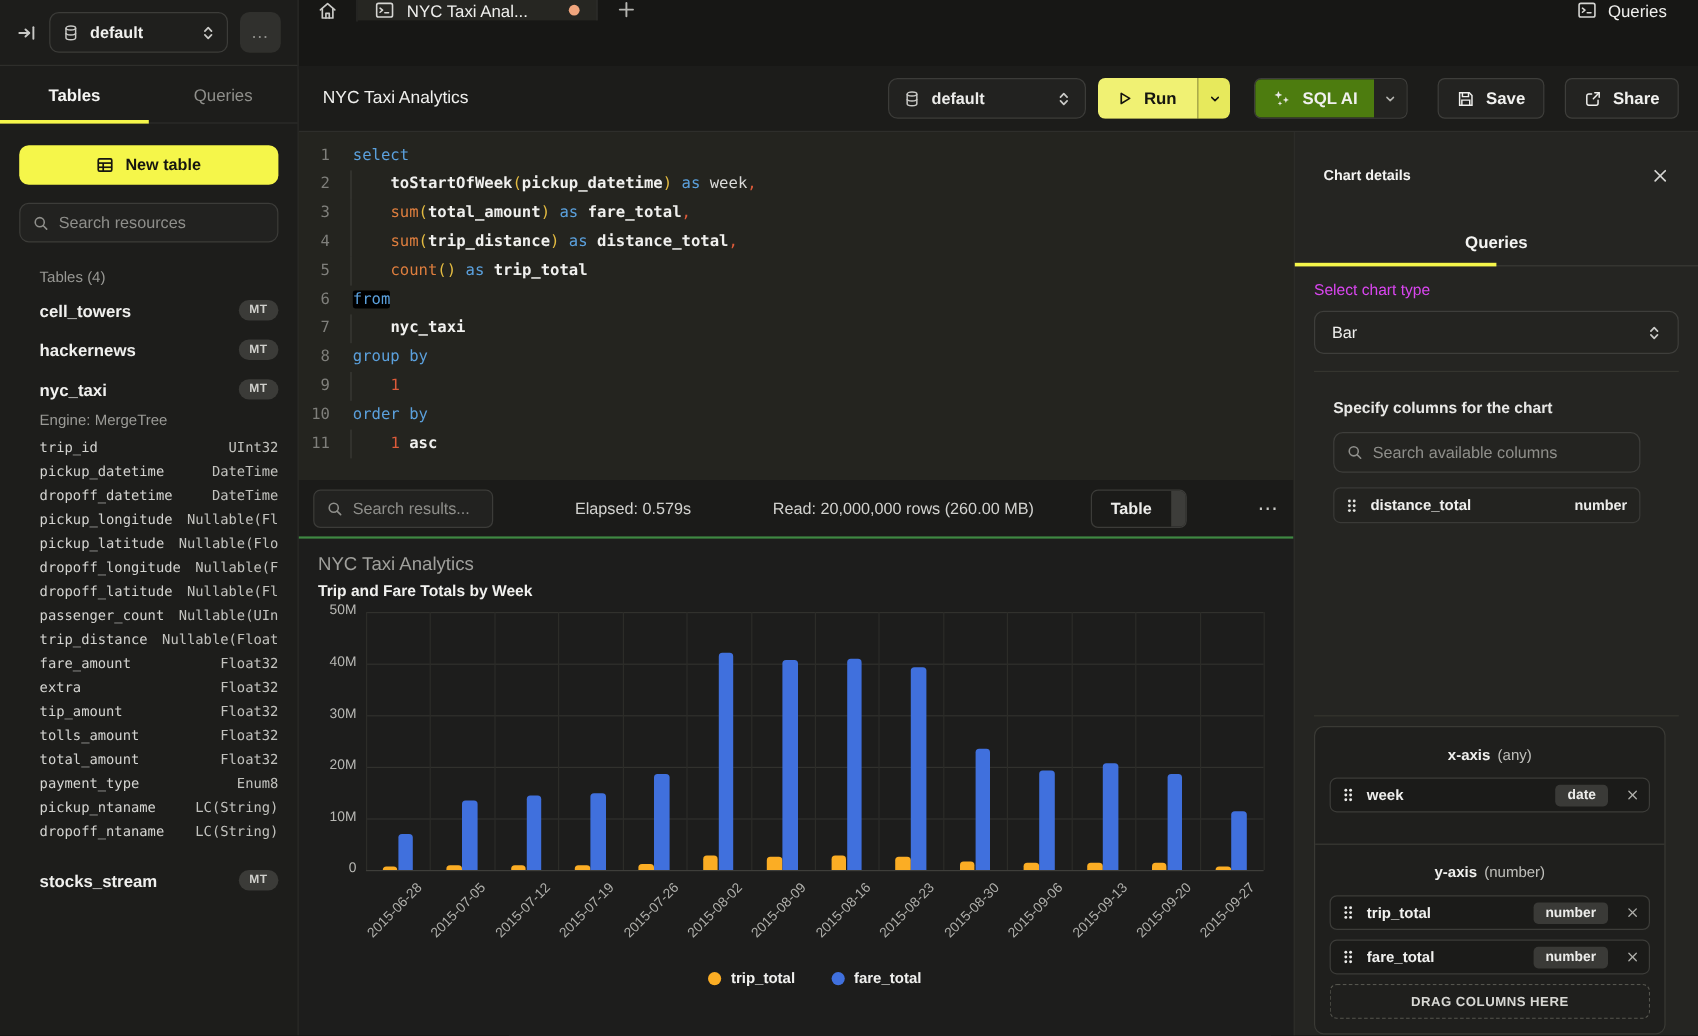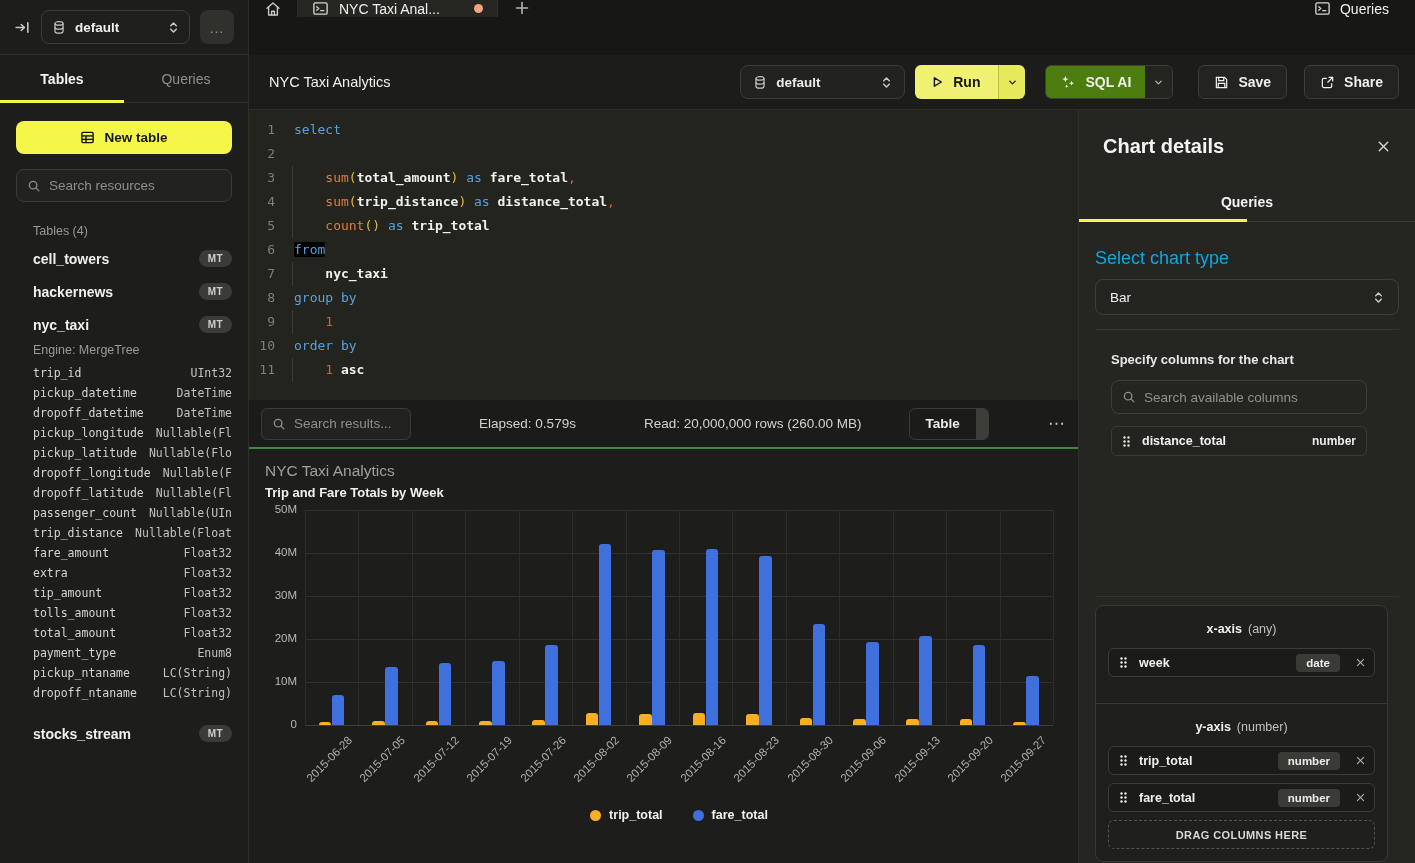--- a/index.html
+++ b/index.html
@@ -84,27 +84,27 @@
   .ytick { position:absolute; left:0; width:48px; text-align:right; font-size:11.5px; color:#b8b8b4; }
   .xtick { position:absolute; font-size:11.5px; color:#b0b0ac; white-space:nowrap; transform:rotate(-45deg); transform-origin:100% 0; }
   .bar { position:absolute; border-radius:3px 3px 0 0; }
   .ch-legend { position:absolute; left:56px; width:748px; top:359px; display:flex; justify-content:center; gap:30px; }
   .lg-item { display:flex; align-items:center; gap:8px; font-size:12.5px; font-weight:700; color:#f0f0ee; cursor:pointer; }
   .lg-dot { width:11px; height:11px; border-radius:50%; }
 
   
   #rightpanel { position:absolute; left:1078px; top:110px; width:337px; height:753px; background:#252522; border-left:1px solid #2e2e2b; }
   .rp-header { height:72px; display:flex; align-items:center; padding:0 24px; }
-  .rp-title { font-size:20px; font-weight:700; color:#f4f4f2; }
+  .rp-title { font-size:12px; font-weight:700; color:#f4f4f2; }
   .rp-close { margin-left:auto; color:#d6d6d3; cursor:pointer; }
   .rp-tabs { height:40px; display:flex; border-bottom:1px solid #3a3a36; position:relative; }
   .rp-tab { flex:1; display:flex; align-items:center; justify-content:center; font-size:14px; color:#a8a8a4; cursor:pointer; }
   .rp-tab.active { color:#f4f4f2; font-weight:700; }
   .rp-underline { position:absolute; bottom:-1px; left:0; width:168px; height:3px; background:#f5f64a; }
-  .rp-label { margin:26px 16px 10px; font-size:18px; color:#0ea5e9; }
+  .rp-label { margin:12px 16px 10px; font-size:13px; color:#d946ef; }
   .rp-select { margin:0 16px; height:36px; border:1px solid #3e3e3b; border-radius:8px; background:#242421; display:flex; align-items:center; padding:0 14px; font-size:13.5px; color:#f0f0ee; cursor:pointer; }
   .rp-select .upd { margin-left:auto; color:#c9c9c6; }
   .rp-hr1 { margin:14px 16px 0; border-top:1px solid #35352f; }
   .rp-subhead { margin:22px 16px 13px 32px; font-size:13px; font-weight:700; color:#e8e8e6; }
   .rp-search { margin:0 48px 0 32px; height:34px; border:1px solid #3e3e3b; border-radius:8px; background:#242421; display:flex; align-items:center; padding:0 10px; gap:8px; color:#8f8f8b; }
   .chip { height:30px; border:1px solid #3a3a37; border-radius:6px; background:#232320; display:flex; align-items:center; padding:0 10px; gap:11px; margin:12px 48px 0 32px; }
   .chip .drag { color:#e2e2de; cursor:grab; display:flex; }
   .chip-name { font-size:12.5px; font-weight:700; color:#f0f0ee; }
   .chip-type-plain { margin-left:auto; font-size:12px; font-weight:700; color:#ececea; }
   .rp-hr2 { position:absolute; left:16px; right:16px; top:486px; border-top:1px solid #35352f; }
@@ -389,20 +389,21 @@
   </div>
 </div>
 
 <div id="editor">
     <div class="ed-line">
       <span class="ln">1</span>
       <span class="code"><span class="kw">select</span></span>
     </div>
     <div class="ed-line">
       <span class="ln">2</span>
+      <span class="code"><span class="guide"></span><span>    </span><span class="fn">toStartOfWeek</span><span class="pr">(</span><span class="fn">pickup_datetime</span><span class="pr">)</span><span> </span><span class="kw">as</span><span> </span><span class="pl">week</span><span class="cm">,</span></span>
     </div>
     <div class="ed-line">
       <span class="ln">3</span>
       <span class="code"><span class="guide"></span><span>    </span><span class="call">sum</span><span class="pr">(</span><span class="fn">total_amount</span><span class="pr">)</span><span> </span><span class="kw">as</span><span> </span><span class="fn">fare_total</span><span class="cm">,</span></span>
     </div>
     <div class="ed-line">
       <span class="ln">4</span>
       <span class="code"><span class="guide"></span><span>    </span><span class="call">sum</span><span class="pr">(</span><span class="fn">trip_distance</span><span class="pr">)</span><span> </span><span class="kw">as</span><span> </span><span class="fn">distance_total</span><span class="cm">,</span></span>
     </div>
     <div class="ed-line">

